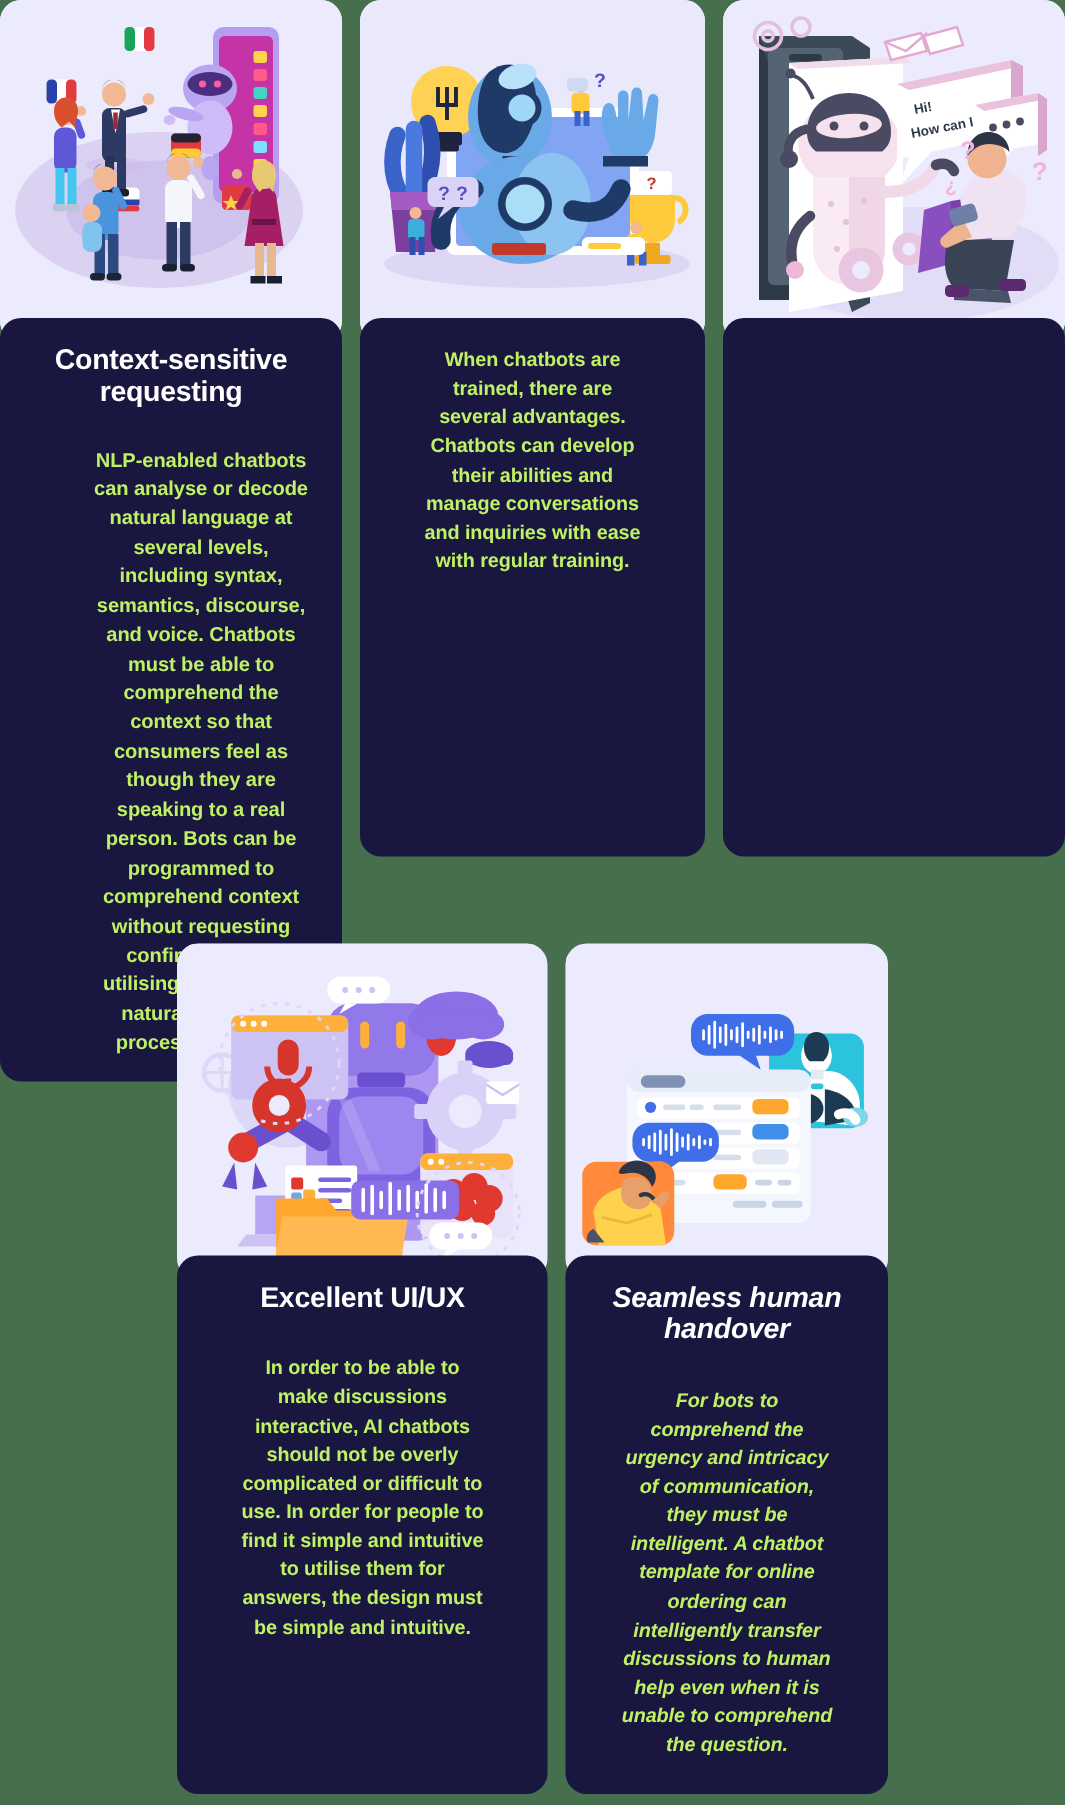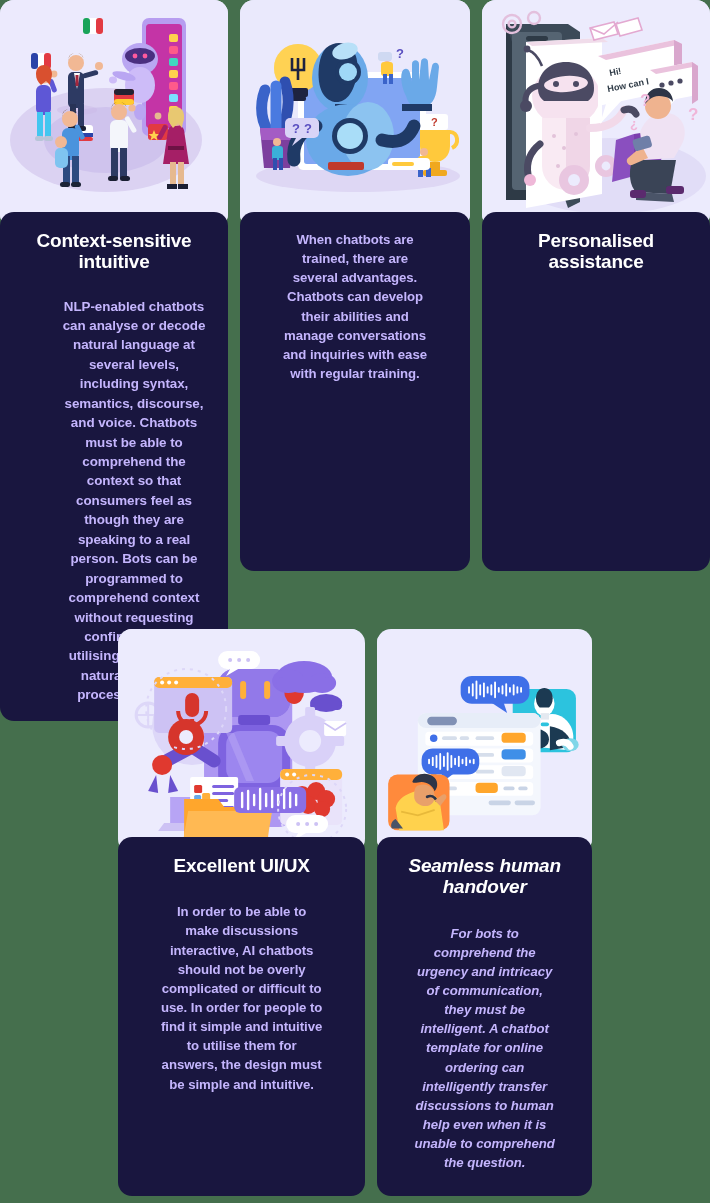--- a/index.html
+++ b/index.html
@@ -80,21 +80,21 @@
     font-size: 19px;
     font-weight: 700;
     line-height: 1.12;
     letter-spacing: -0.2px;
     margin-bottom: 26px;
     padding: 0 4px;
   }
   .card-1 .title { margin-bottom: 24px; }
 
   .desc {
-    color: #c4b5fd;
+    color: #bef264;
     font-size: 13.2px;
     font-weight: 600;
     line-height: 1.45;
     letter-spacing: -0.05px;
     word-break: break-word;
     padding: 0 2px;
   }
   .card-1 .desc { font-size: 13.4px; padding: 0 4px; margin-left: 40px; }
   .card-2 .desc { padding: 0 28px; }
   .card-3 .desc { padding: 0 22px; }
@@ -215,21 +215,21 @@
             <path d="M178 184h10v5h-10z" fill="#1b1f33"></path>
             <rect x="164" y="124" width="5" height="16" rx="2.5" fill="#a51f66" transform="rotate(28 164 124)"></rect>
             <circle cx="158" cy="116" r="3.4" fill="#e6b98f"></circle>
             <circle cx="176" cy="118" r="8" fill="#e6b98f"></circle>
             <path d="M168 116c0-6 4-9 8-9s8 3 8 9c0 5-2 8-2 12l-4-5-5 5c-3-4-5-7-5-12z" fill="#e8c871"></path>
             <rect x="168" y="146" width="16" height="4" fill="#6d1244"></rect>
           </g>
         </svg>
       </div>
       <div class="body">
-        <div class="title">Context-sensitive intuitive</div>
+        <div class="title">Context-sensitive requesting</div>
         <div class="desc">NLP-enabled chatbots can analyse or decode natural language at several levels, including syntax, semantics, discourse, and voice. Chatbots must be able to comprehend the context so that consumers feel as though they are speaking to a real person. Bots can be programmed to comprehend context without requesting confirmation by utilising advances in natural language processing (NLP).</div>
       </div>
     </div>
 
     <div class="card card-2">
       <div class="illus">
         <svg viewBox="0 0 230 228" xmlns="http://www.w3.org/2000/svg" aria-hidden="true">
           <rect width="230" height="228" fill="#eae9fc"></rect>
           <ellipse cx="118" cy="176" rx="102" ry="16" fill="#ded7f4"></ellipse>
 
@@ -405,21 +405,20 @@
             <path d="M160 146l-14 12c-3 3 0 8 4 7l16-7z" fill="#efb38f"></path>
             <rect x="150" y="140" width="18" height="12" rx="3" fill="#6f7fa8" transform="rotate(-16 150 140)"></rect>
           </g>
 
           <text x="158" y="106" font-family="'Liberation Sans',sans-serif" font-size="17" font-weight="700" fill="#f0b6d9">?</text>
           <text x="206" y="120" font-family="'Liberation Sans',sans-serif" font-size="17" font-weight="700" fill="#f0b6d9">?</text>
           <text x="148" y="128" font-family="'Liberation Sans',sans-serif" font-size="13" font-weight="700" fill="#f0b6d9">¿</text>
         </svg>
       </div>
       <div class="body">
-        <div class="title">Personalised assistance</div>
       </div>
     </div>
   </div>
 
   <div class="row row-bottom">
 
     <div class="card card-4">
       <div class="illus">
         <svg viewBox="0 0 231 224" xmlns="http://www.w3.org/2000/svg" aria-hidden="true">
           <rect width="231" height="224" fill="#ecebfd"></rect>

